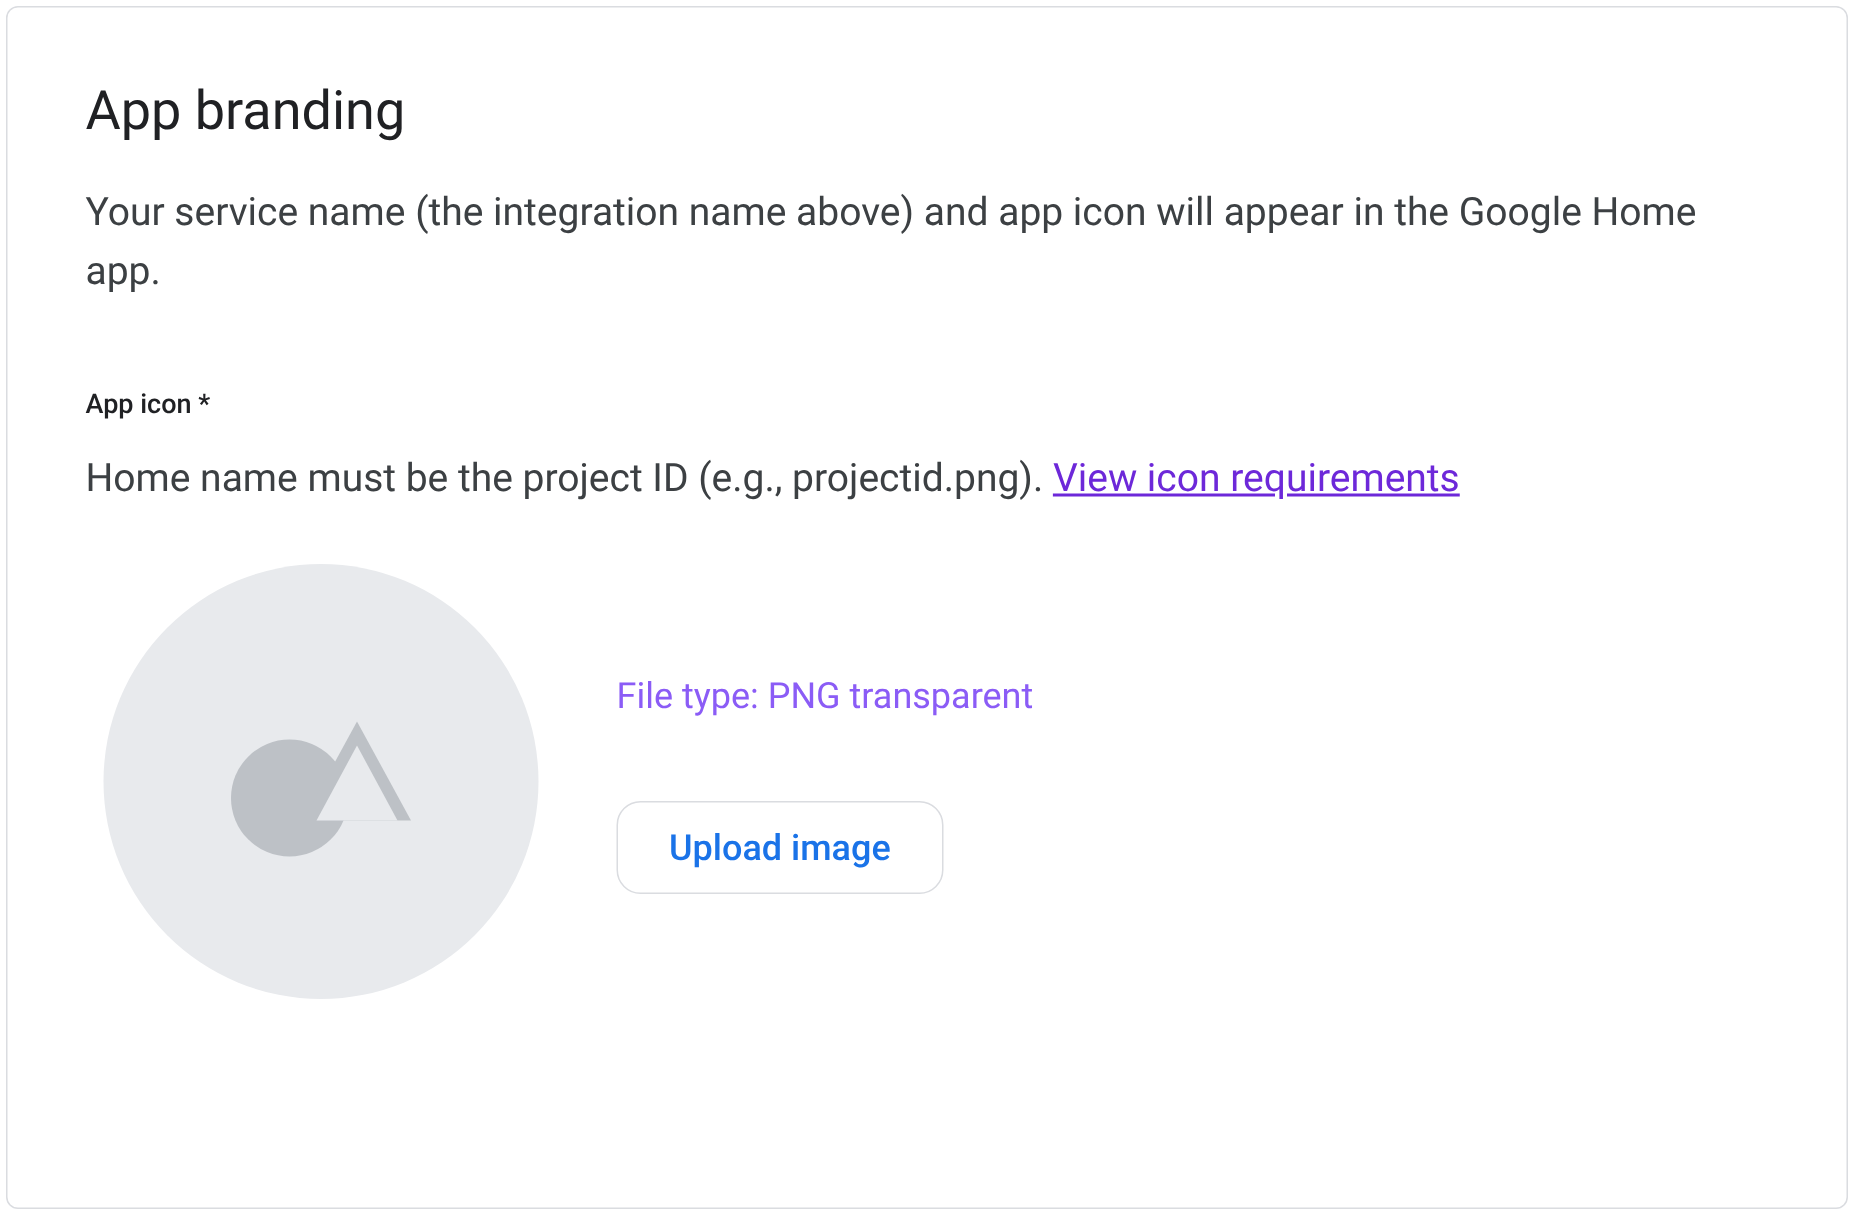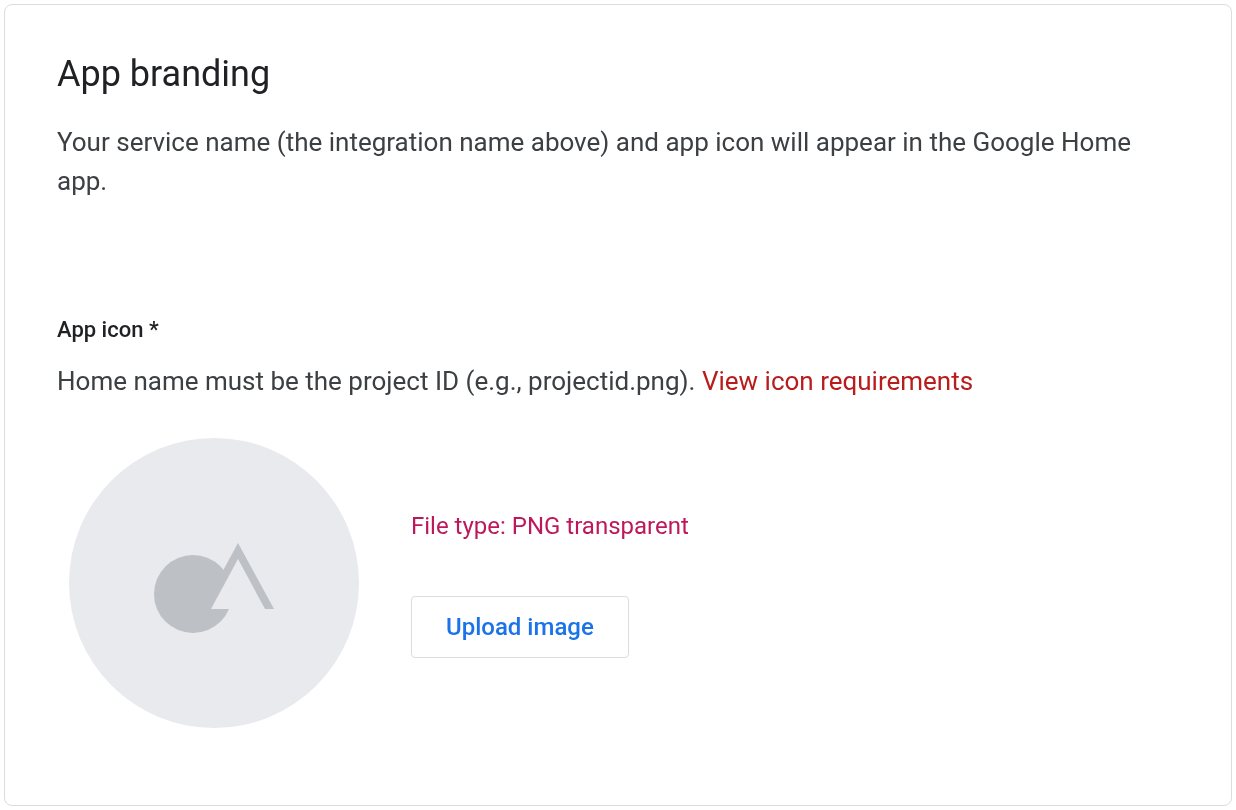--- a/index.html
+++ b/index.html
@@ -25,36 +25,37 @@
       color: #202124;
       letter-spacing: 0;
       margin-bottom: 28px;
     }
     .section-description {
       font-size: 26px;
       font-weight: 400;
       color: #3c4043;
       line-height: 1.5;
       max-width: 1100px;
-      margin-bottom: 116px;
+      margin-bottom: 58px;
     }
     .field-label {
-      font-size: 22px;
+      font-size: 18px;
       font-weight: 500;
       color: #202124;
       margin-bottom: 24px;
     }
     .field-help {
       font-size: 26px;
       font-weight: 400;
       color: #3c4043;
       margin-bottom: 42px;
     }
     .field-help a {
-      color: #b91c1c;
+      color: #6d28d9;
+      text-decoration: underline;
       cursor: pointer;
     }
     .icon-row {
       display: flex;
       align-items: center;
       gap: 52px;
       padding-left: 12px;
     }
     .icon-placeholder {
       width: 290px;
@@ -101,28 +102,28 @@
       right: 9px;
       bottom: 24px;
     }
     .icon-details {
       display: flex;
       flex-direction: column;
       gap: 4px;
     }
     .req-line {
       font-size: 24px;
-      color: #be185d;
+      color: #8b5cf6;
       line-height: 1.5;
     }
     .upload-button {
       margin-top: 48px;
       display: inline-block;
       border: 1px solid #dadce0;
-      border-radius: 4px;
+      border-radius: 16px;
       background: #fff;
       color: #1a73e8;
       font-size: 24px;
       font-weight: 500;
       padding: 16px 34px;
       cursor: pointer;
       font-family: inherit;
       width: fit-content;
     }
   </style>

